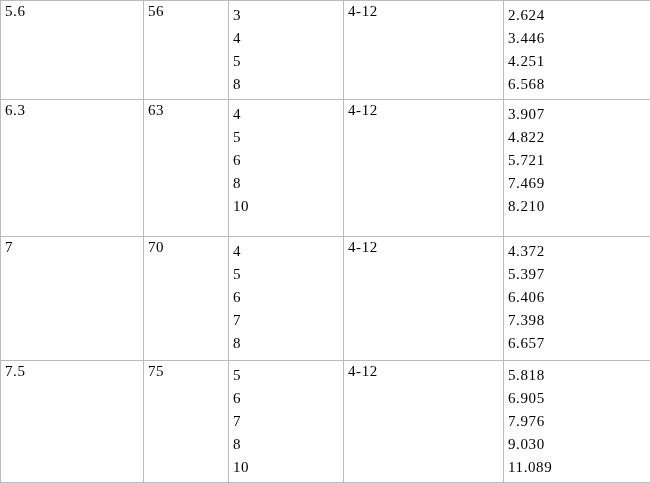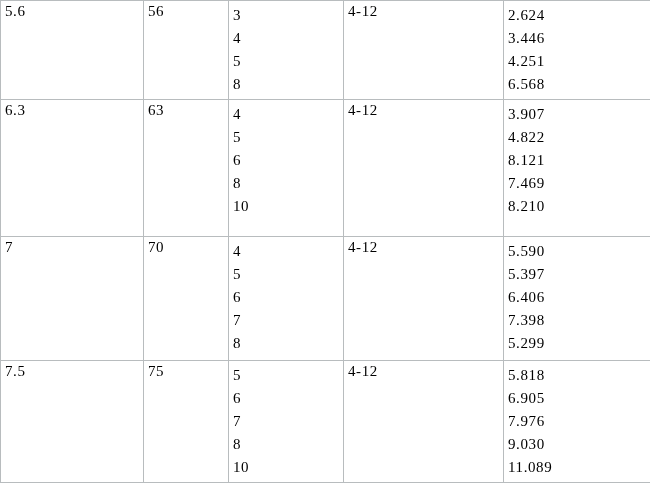--- a/index.html
+++ b/index.html
@@ -119,21 +119,21 @@
           <span>10</span>
         </div>
       </td>
       <td class="vcenter">
         <div class="cell nowrap">4-12</div>
       </td>
       <td class="vtop">
         <div class="cell multi">
           <span>3.907</span>
           <span>4.822</span>
-          <span>8.121</span>
+          <span>5.721</span>
           <span>7.469</span>
           <span>8.210</span>
         </div>
       </td>
     </tr>
 
     <tr class="r2">
       <td class="vcenter">
         <div class="cell nowrap">7</div>
       </td>
@@ -147,25 +147,25 @@
           <span>6</span>
           <span>7</span>
           <span>8</span>
         </div>
       </td>
       <td class="vcenter">
         <div class="cell nowrap">4-12</div>
       </td>
       <td class="vtop">
         <div class="cell multi">
-          <span>5.590</span>
+          <span>4.372</span>
           <span>5.397</span>
           <span>6.406</span>
           <span>7.398</span>
-          <span>5.299</span>
+          <span>6.657</span>
         </div>
       </td>
     </tr>
 
     <tr class="r3">
       <td class="vcenter">
         <div class="cell nowrap">7.5</div>
       </td>
       <td class="vcenter">
         <div class="cell nowrap">75</div>

